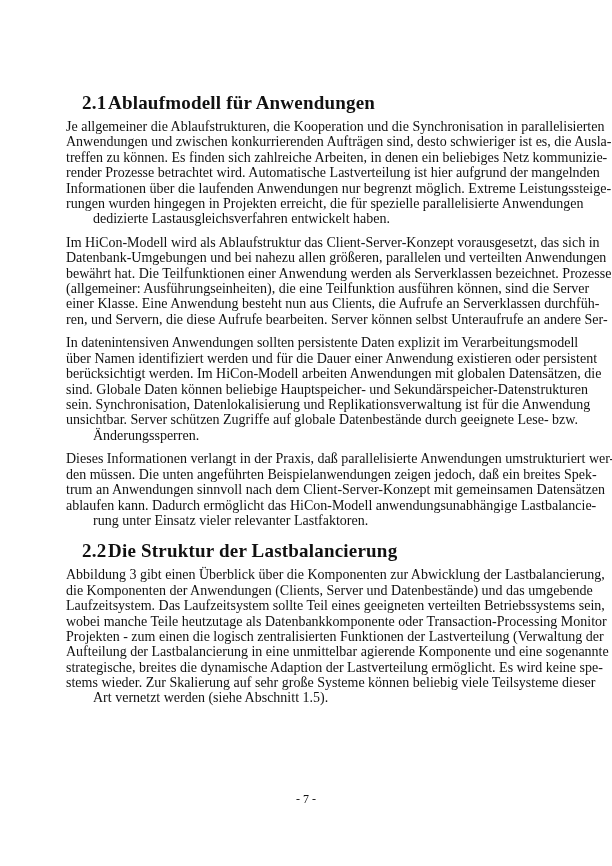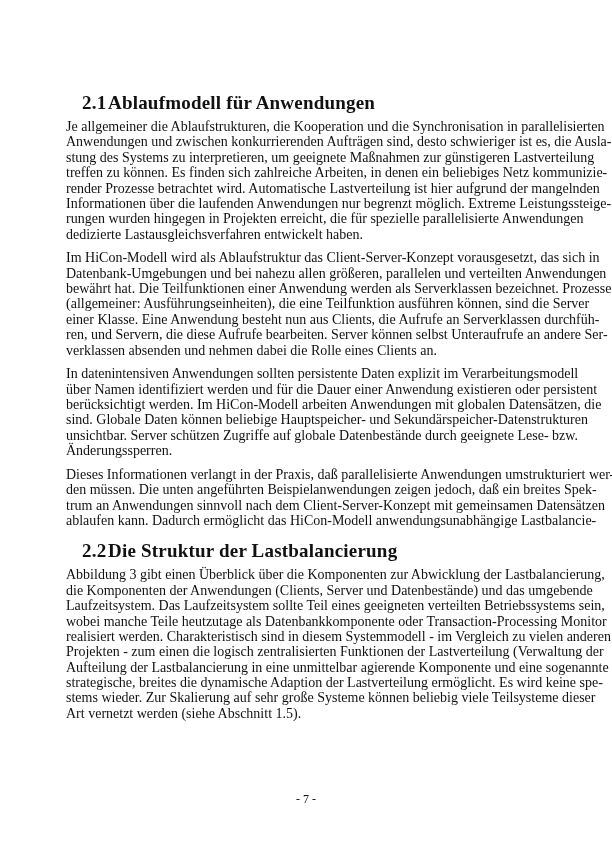--- a/index.html
+++ b/index.html
@@ -12,83 +12,82 @@
     .heading {
       font-weight: bold; font-size: 19px; line-height: 18px;
       margin: 0 0 7px 16px; letter-spacing: 0.2px; white-space: nowrap;
     }
     .heading .num { display: inline-block; width: 26px; }
     .para {
       font-size: 14px; line-height: 15.4px; text-align: justify;
       margin: 0 0 8.2px 0; hyphens: manual;
     }
     .line { display: block; text-align: justify; text-align-last: justify; white-space: nowrap; height: 15.4px; }
-    .line.last { text-align-last: left; }
+    .line.last { text-align-last: left; margin-left: 27px; }
     .h2 { margin-top: 14px; }
     .footer {
       position: absolute; left: 0; width: 612px; top: 792px;
       text-align: center; font-size: 12px;
     }
   </style>
 </head>
 <body>
 
 <div class="page">
 
   <h2 class="heading">
     <span class="num">2.1</span><span>Ablaufmodell für Anwendungen</span>
   </h2>
 
   <div class="para">
     <span class="line">Je allgemeiner die Ablaufstrukturen, die Kooperation und die Synchronisation in parallelisierten</span>
     <span class="line">Anwendungen und zwischen konkurrierenden Aufträgen sind, desto schwieriger ist es, die Ausla-</span>
-    <span class="line">stung des Systems zu interpretieren, um geeignete Maßnahmen zur günstigeren Lastverteilung</span>
     <span class="line">treffen zu können. Es finden sich zahlreiche Arbeiten, in denen ein beliebiges Netz kommunizie-</span>
     <span class="line">render Prozesse betrachtet wird. Automatische Lastverteilung ist hier aufgrund der mangelnden</span>
     <span class="line">Informationen über die laufenden Anwendungen nur begrenzt möglich. Extreme Leistungssteige-</span>
     <span class="line">rungen wurden hingegen in Projekten erreicht, die für spezielle parallelisierte Anwendungen</span>
     <span class="line last">dedizierte Lastausgleichsverfahren entwickelt haben.</span>
   </div>
 
   <div class="para">
     <span class="line">Im HiCon-Modell wird als Ablaufstruktur das Client-Server-Konzept vorausgesetzt, das sich in</span>
     <span class="line">Datenbank-Umgebungen und bei nahezu allen größeren, parallelen und verteilten Anwendungen</span>
     <span class="line">bewährt hat. Die Teilfunktionen einer Anwendung werden als Serverklassen bezeichnet. Prozesse</span>
     <span class="line">(allgemeiner: Ausführungseinheiten), die eine Teilfunktion ausführen können, sind die Server</span>
     <span class="line">einer Klasse. Eine Anwendung besteht nun aus Clients, die Aufrufe an Serverklassen durchfüh-</span>
     <span class="line">ren, und Servern, die diese Aufrufe bearbeiten. Server können selbst Unteraufrufe an andere Ser-</span>
-    <span class="line last">verklassen absenden und nehmen dabei die Rolle eines Clients an.</span>
   </div>
 
   <div class="para">
     <span class="line">In datenintensiven Anwendungen sollten persistente Daten explizit im Verarbeitungsmodell</span>
     <span class="line">über Namen identifiziert werden und für die Dauer einer Anwendung existieren oder persistent</span>
     <span class="line">berücksichtigt werden. Im HiCon-Modell arbeiten Anwendungen mit globalen Datensätzen, die</span>
     <span class="line">sind. Globale Daten können beliebige Hauptspeicher- und Sekundärspeicher-Datenstrukturen</span>
+    <span class="line">sein. Synchronisation, Datenlokalisierung und Replikationsverwaltung ist für die Anwendung</span>
     <span class="line">unsichtbar. Server schützen Zugriffe auf globale Datenbestände durch geeignete Lese- bzw.</span>
     <span class="line last">Änderungssperren.</span>
   </div>
 
   <div class="para">
     <span class="line">Dieses Informationen verlangt in der Praxis, daß parallelisierte Anwendungen umstrukturiert wer-</span>
     <span class="line">den müssen. Die unten angeführten Beispielanwendungen zeigen jedoch, daß ein breites Spek-</span>
     <span class="line">trum an Anwendungen sinnvoll nach dem Client-Server-Konzept mit gemeinsamen Datensätzen</span>
     <span class="line">ablaufen kann. Dadurch ermöglicht das HiCon-Modell anwendungsunabhängige Lastbalancie-</span>
+    <span class="line last">rung unter Einsatz vieler relevanter Lastfaktoren.</span>
   </div>
 
   <h2 class="heading h2">
     <span class="num">2.2</span><span>Die Struktur der Lastbalancierung</span>
   </h2>
 
   <div class="para">
     <span class="line">Abbildung 3 gibt einen Überblick über die Komponenten zur Abwicklung der Lastbalancierung,</span>
     <span class="line">die Komponenten der Anwendungen (Clients, Server und Datenbestände) und das umgebende</span>
     <span class="line">Laufzeitsystem. Das Laufzeitsystem sollte Teil eines geeigneten verteilten Betriebssystems sein,</span>
     <span class="line">wobei manche Teile heutzutage als Datenbankkomponente oder Transaction-Processing Monitor</span>
-    <span class="line">realisiert werden. Charakteristisch sind in diesem Systemmodell - im Vergleich zu vielen anderen</span>
     <span class="line">Projekten - zum einen die logisch zentralisierten Funktionen der Lastverteilung (Verwaltung der</span>
     <span class="line">Aufteilung der Lastbalancierung in eine unmittelbar agierende Komponente und eine sogenannte</span>
     <span class="line">strategische, breites die dynamische Adaption der Lastverteilung ermöglicht. Es wird keine spe-</span>
     <span class="line">stems wieder. Zur Skalierung auf sehr große Systeme können beliebig viele Teilsysteme dieser</span>
     <span class="line last">Art vernetzt werden (siehe Abschnitt 1.5).</span>
   </div>
 
 </div>
 
 <div class="footer">- 7 -</div>

